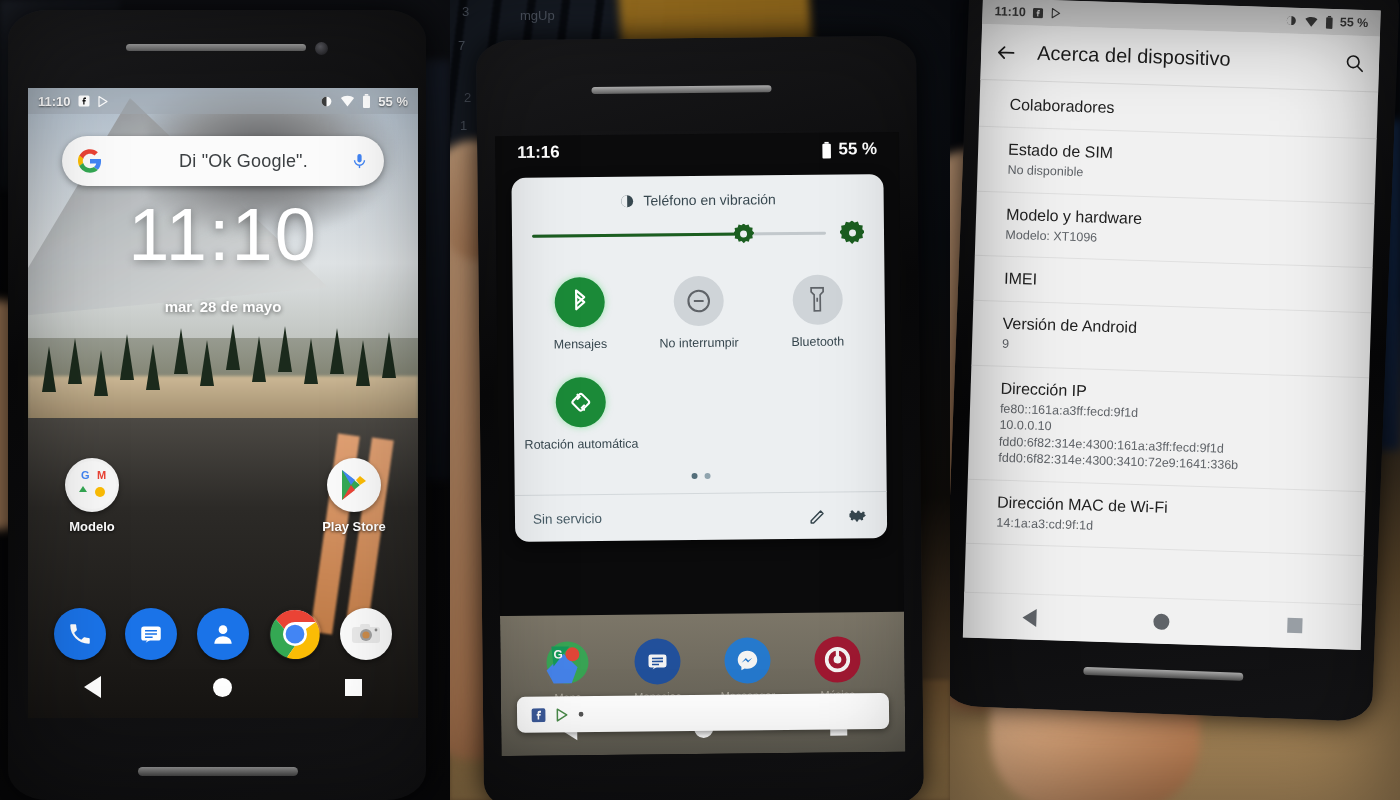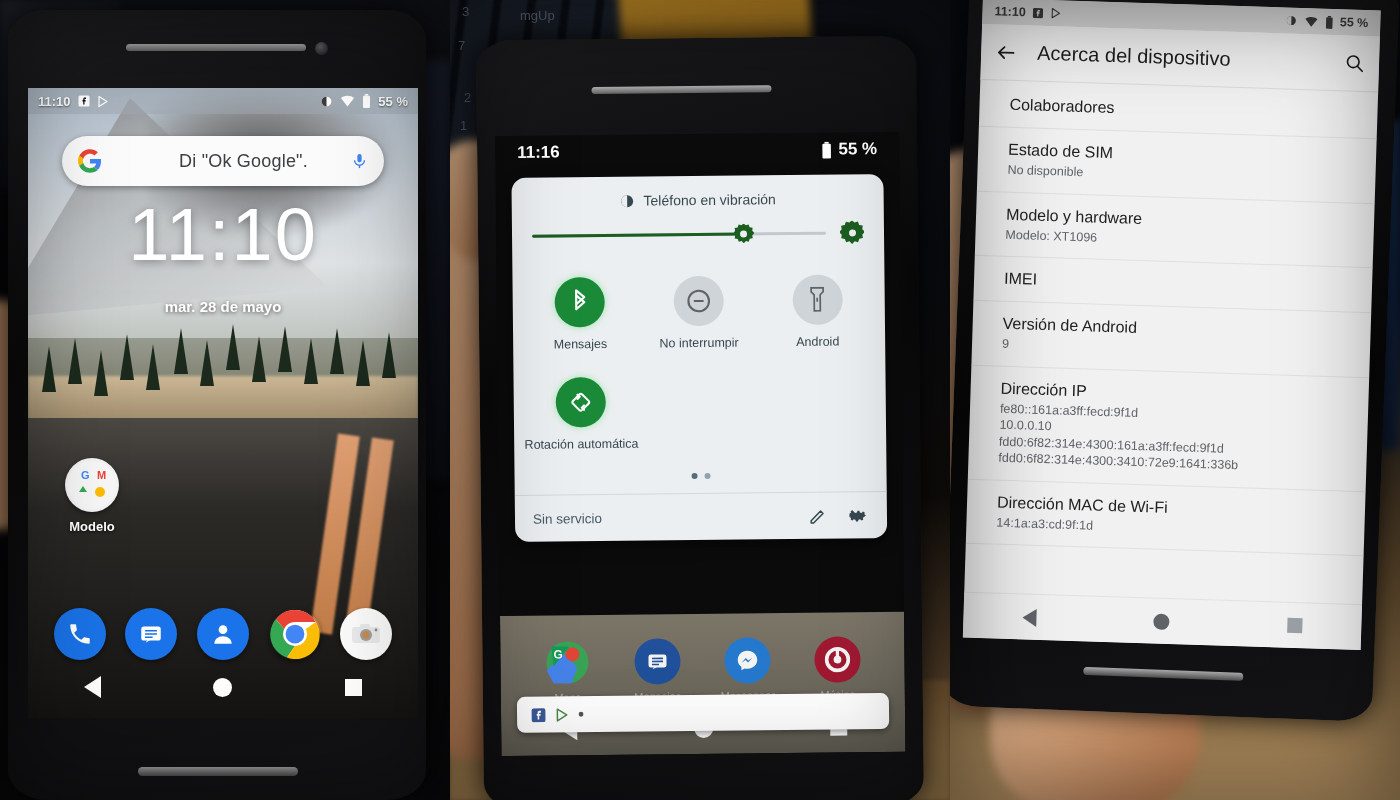--- a/index.html
+++ b/index.html
@@ -394,20 +394,31 @@
               <svg width="48" height="48" viewBox="0 0 48 48">
                 <circle cx="24" cy="24" r="24" fill="#f7f7f7"></circle>
                 <text x="13" y="18" font-size="11" fill="#4285F4" font-family="Liberation Sans, sans-serif" font-weight="bold">G</text>
                 <text x="29" y="18" font-size="11" fill="#EA4335" font-family="Liberation Sans, sans-serif" font-weight="bold">M</text>
                 <path d="M11 31l4-6 4 6z" fill="#34A853"></path>
                 <circle cx="32" cy="31" r="5" fill="#FBBC05"></circle>
               </svg>
             </div>
             <div class="applabel">Modelo</div>
           </div>
+          <div class="app">
+            <div class="appicon" style="background:#fafafa;">
+              <svg width="30" height="32" viewBox="0 0 30 32">
+                <path d="M3 1l18 15L3 31z" fill="#34A853"></path>
+                <path d="M3 1l13 10-4 5z" fill="#4285F4"></path>
+                <path d="M3 31l13-10-4-5z" fill="#EA4335"></path>
+                <path d="M21 16l6-4-6-5-4 4z" fill="#FBBC05"></path>
+              </svg>
+            </div>
+            <div class="applabel">Play Store</div>
+          </div>
         </div>
 
         <div class="dock1">
           <div class="dockicon" style="background:#1a73e8;">
             <svg width="26" height="26" viewBox="0 0 24 24">
                 <path d="M6.6 10.8c1.4 2.8 3.8 5.1 6.6 6.6l2.2-2.2c.3-.3.7-.4 1-.2 1.2.4 2.4.6 3.6.6.6 0 1 .4 1 1V20c0 .6-.4 1-1 1C10.6 21 3 13.4 3 4c0-.6.4-1 1-1h3.5c.6 0 1 .4 1 1 0 1.3.2 2.5.6 3.6.1.4 0 .8-.2 1.1z" fill="#fff"></path>
               </svg>
           </div>
           <div class="dockicon" style="background:#1a73e8;">
             <svg width="26" height="26" viewBox="0 0 24 24">
@@ -528,21 +539,21 @@
               </div>
               <div class="tile-lb">No interrumpir</div>
             </div>
             <div class="tile">
               <div class="tile-ic tile-off">
                 <svg width="15" height="26" viewBox="0 0 14 26">
                     <path d="M1 1h12v4l-3 3v16H4V8L1 5z" fill="none" stroke="#5f6368" stroke-width="1.7"></path>
                     <path d="M7 11v4" stroke="#5f6368" stroke-width="1.7"></path>
                   </svg>
               </div>
-              <div class="tile-lb">Android</div>
+              <div class="tile-lb">Bluetooth</div>
             </div>
             <div class="tile">
               <div class="tile-ic tile-on">
                 <svg width="26" height="26" viewBox="0 0 24 24">
                     <rect x="6" y="6" width="12" height="12" rx="2" transform="rotate(45 12 12)" fill="none" stroke="#fff" stroke-width="1.9"></rect>
                     <path d="M9 9l2-2-2-2M15 15l-2 2 2 2" fill="none" stroke="#fff" stroke-width="1.9" stroke-linecap="round"></path>
                   </svg>
               </div>
               <div class="tile-lb">Rotación automática</div>
             </div>

